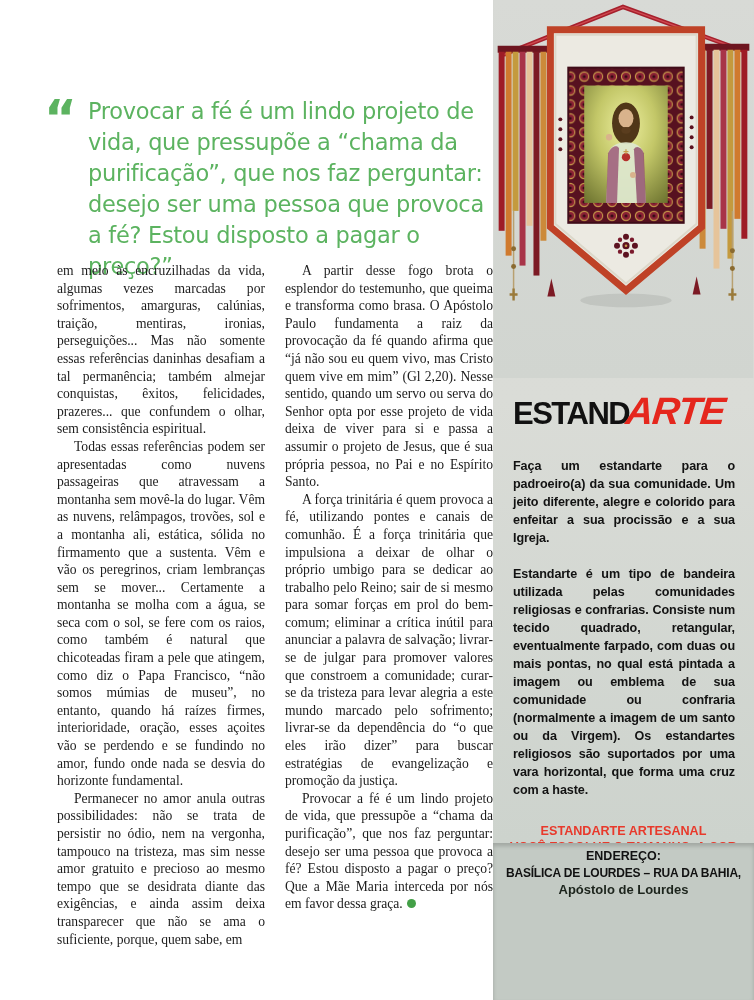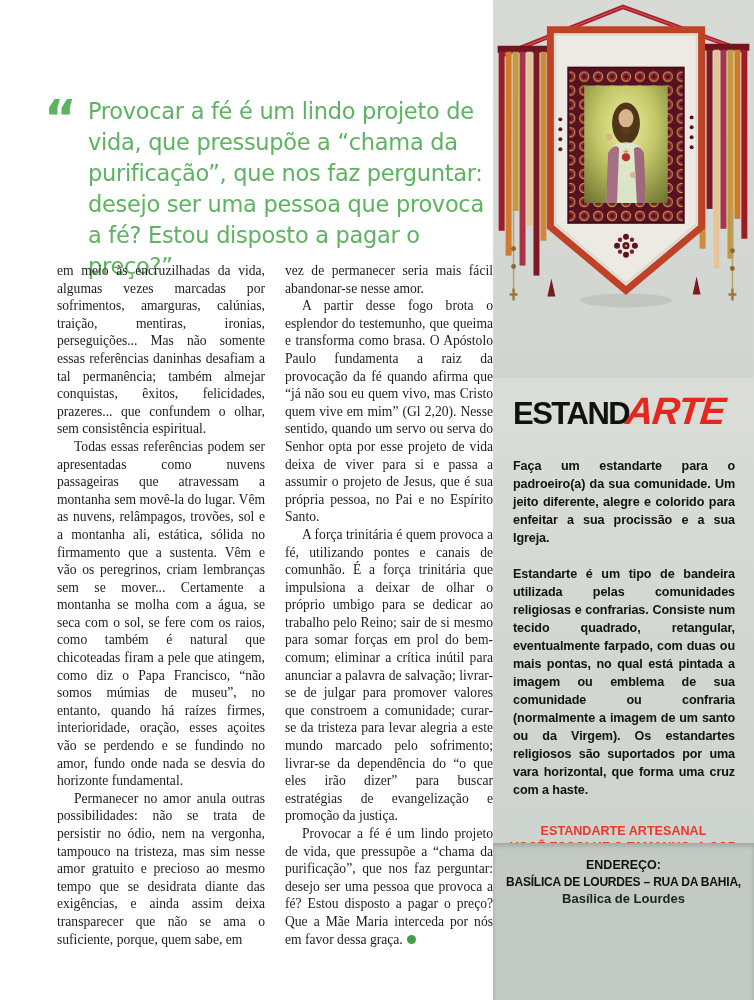--- a/index.html
+++ b/index.html
@@ -30,21 +30,21 @@
   .logo-estand { font-weight:bold; font-size:31px; letter-spacing:-1.5px; color:#111111;text-align:right; }
   .logo-arte { display:inline-block; font-weight:bold; font-style:italic; font-size:38px; letter-spacing:-1px;
                color:#e5271d; transform:skewX(-6deg); margin-left:-3px; }
 
   .sb-text { margin:24px 19px 0 20px; font-weight:bold; font-size:12.6px; line-height:18px; color:#121212; text-align:justify; letter-spacing:-0.1px; }
   .sb-desc { margin-top:18px; }
 
   .promo { margin:24px 12px 0 12px; text-align:center; color:#e8392b; font-weight:bold; font-size:12.6px; line-height:16.4px; }
 
   .contact-panel { position:absolute; left:0; top:843px; width:261px; height:157px; background:#c3cac4;
-                   box-shadow:inset 0 3px 4px rgba(0,0,0,0.18); text-align:center; padding-top:14px; color:#111111; }
+                   box-shadow:inset 0 3px 4px rgba(0,0,0,0.18); text-align:center; padding-top:5px; color:#111111; }
   .contact-label { font-weight:bold; font-size:12.5px; line-height:17px; }
   .address-line { font-weight:bold; font-size:12px; line-height:17px; letter-spacing:-0.2px; }
   .email { font-weight:bold; font-size:14.5px; line-height:20px; letter-spacing:0.2px; }
   .phone { font-weight:bold; font-size:30px; line-height:32px; margin-top:12px; letter-spacing:0.5px; }
   .contact-name { font-weight:bold; font-size:13px; line-height:16px; color:#1c241c; }
 </style>
 </head>
 <body>
 
 <div class="page">
@@ -54,21 +54,20 @@
     <div class="quote-text">Provocar a fé é um lindo projeto de vida, que pressupõe a “chama da purificação”, que nos faz perguntar: desejo ser uma pessoa que provoca a fé? Estou disposto a pagar o preço?”</div>
   </div>
 
   <div class="columns">
     <div class="col">
       <p>em meio às encruzilhadas da vida, algumas vezes marcadas por sofrimentos, amarguras, calúnias, traição, mentiras, ironias, perseguições... Mas não somente essas referências daninhas desafiam a tal permanência; também almejar conquistas, êxitos, felicidades, prazeres... que confundem o olhar, sem consistência espiritual.</p>
       <p class="indent">Todas essas referências podem ser apresentadas como nuvens passageiras que atravessam a montanha sem movê-la do lugar. Vêm as nuvens, relâmpagos, trovões, sol e a montanha ali, estática, sólida no firmamento que a sustenta. Vêm e vão os peregrinos, criam lembranças sem se mover... Certamente a montanha se molha com a água, se seca com o sol, se fere com os raios, como também é natural que chicoteadas firam a pele que atingem, como diz o Papa Francisco, “não somos múmias de museu”, no entanto, quando há raízes firmes, interioridade, oração, esses açoites vão se perdendo e se fundindo no amor, fundo onde nada se desvia do horizonte fundamental.</p>
       <p class="indent">Permanecer no amor anula outras possibilidades: não se trata de persistir no ódio, nem na vergonha, tampouco na tristeza, mas sim nesse amor gratuito e precioso ao mesmo tempo que se desidrata diante das exigências, e ainda assim deixa transparecer que não se ama o suficiente, porque, quem sabe, em</p>
     </div>
     <div class="col">
-      <p>vez de permanecer seria mais fácil abandonar-se nesse amor.</p>
       <p class="indent">A partir desse fogo brota o esplendor do testemunho, que queima e transforma como brasa. O Apóstolo Paulo fundamenta a raiz da provocação da fé quando afirma que “já não sou eu quem vivo, mas Cristo quem vive em mim” (Gl 2,20). Nesse sentido, quando um servo ou serva do Senhor opta por esse projeto de vida deixa de viver para si e passa a assumir o projeto de Jesus, que é sua própria pessoa, no Pai e no Espírito Santo.</p>
       <p class="indent">A força trinitária é quem provoca a fé, utilizando pontes e canais de comunhão. É a força trinitária que impulsiona a deixar de olhar o próprio umbigo para se dedicar ao trabalho pelo Reino; sair de si mesmo para somar forças em prol do bem-comum; eliminar a crítica inútil para anunciar a palavra de salvação; livrar-se de julgar para promover valores que constroem a comunidade; curar-se da tristeza para levar alegria a este mundo marcado pelo sofrimento; livrar-se da dependência do “o que eles irão dizer” para buscar estratégias de evangelização e promoção da justiça.</p>
       <p class="indent"><span>Provocar a fé é um lindo projeto de vida, que pressupõe a “chama da purificação”, que nos faz perguntar: desejo ser uma pessoa que provoca a fé? Estou disposto a pagar o preço? Que a Mãe Maria interceda por nós em favor dessa graça.</span><span class="end-dot"></span></p>
     </div>
   </div>
 
   <div class="sidebar">
 
     <svg class="photo" viewBox="0 0 261 380" xmlns="http://www.w3.org/2000/svg">
       <defs>
@@ -185,17 +184,17 @@
     <div class="sb-text sb-desc">Estandarte é um tipo de bandeira utilizada pelas comunidades religiosas e confrarias. Consiste num tecido quadrado, retangular, eventualmente farpado, com duas ou mais pontas, no qual está pintada a imagem ou emblema de sua comunidade ou confraria (normalmente a imagem de um santo ou da Virgem). Os estandartes religiosos são suportados por uma vara horizontal, que forma uma cruz com a haste.</div>
 
     <div class="promo">
       <div>ESTANDARTE ARTESANAL</div>
       <div>VOCÊ ESCOLHE O TAMANHO, A COR DO PANO E A ESTAMPA DO SANTO PADROEIRO OU DA SUA DEVOÇÃO. NÓS FAZEMOS O ESTANDARTE PARA VOCÊ.</div>
     </div>
 
     <div class="contact-panel">
       <div class="contact-label">ENDEREÇO:</div>
       <div class="address-line">BASÍLICA DE LOURDES – RUA DA BAHIA,</div>
-      <div class="contact-name">Basílica de Lourdes</div>
+      <div class="contact-name">Apóstolo de Lourdes</div>
     </div>
 
   </div>
 </div>
 
 </body></html>

